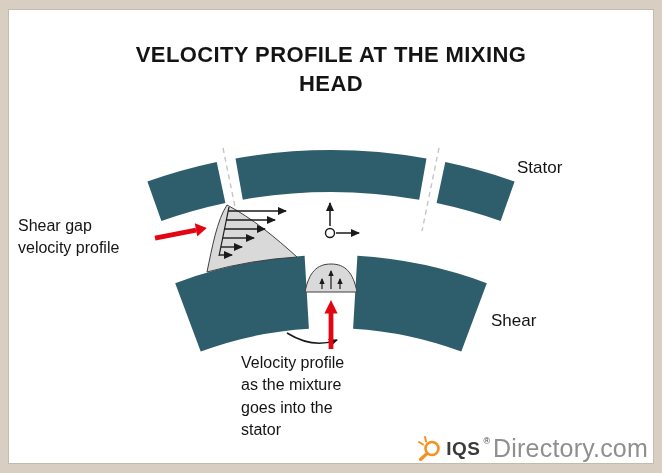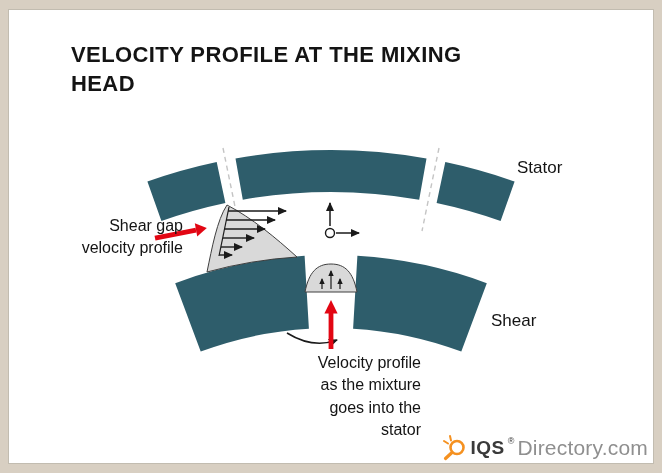--- a/index.html
+++ b/index.html
@@ -10,36 +10,36 @@
   }
   .panel{
     position:absolute;left:8px;top:9px;right:8px;bottom:9px;
     background:var(--panel-bg,#ffffff);
     border:1px solid #c2bcb0;
   }
   svg.diagram{position:absolute;left:0;top:0;}
   .label{position:absolute;color:var(--ink,#141414);white-space:pre-line;}
   .title{
     left:50%;transform:translateX(-50%);top:40px;width:520px;
-    font-size:22px;font-weight:bold;text-align:left;
+    font-size:22px;font-weight:bold;text-align:center;
     letter-spacing:.4px;line-height:1.32;
   }
   .side-label{font-size:17px;}
   .stator-label{left:517px;top:158px;}
   .rotor-label{left:491px;top:311px;}
-  .small-label{font-size:16px;text-align:right;line-height:1.4;}
+  .small-label{font-size:16px;text-align:left;line-height:1.4;}
   .shear-label{left:18px;top:215px;width:165px;}
   .inlet-label{left:241px;top:352px;width:180px;}
   .logo{
     position:absolute;right:14px;top:434px;
     display:flex;align-items:center;gap:3px;text-decoration:none;
   }
   .logo .iqs{font-weight:bold;font-size:19px;color:var(--logo-dark,#3a3a3a);letter-spacing:.5px;}
   .logo .reg{font-size:9px;color:var(--logo-dark,#3a3a3a);align-self:flex-start;margin-top:2px;}
-  .logo .dir{font-size:21px;color:var(--label-gray,#8f8f8f);letter-spacing:.2px;}
+  .logo .dir{font-size:25px;color:var(--label-gray,#8f8f8f);letter-spacing:.2px;}
 </style>
 </head>
 <body>
 
 <div id="screen">
 
   <div class="panel"></div>
 
   <svg class="diagram" width="662" height="473" viewBox="0 0 662 473">
     <defs>

